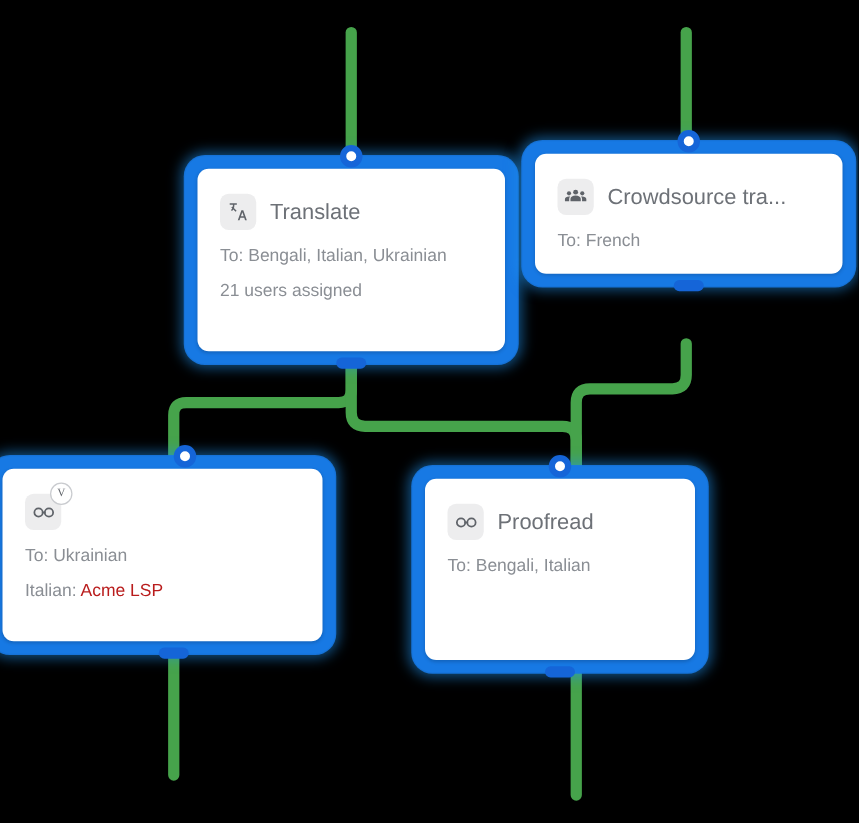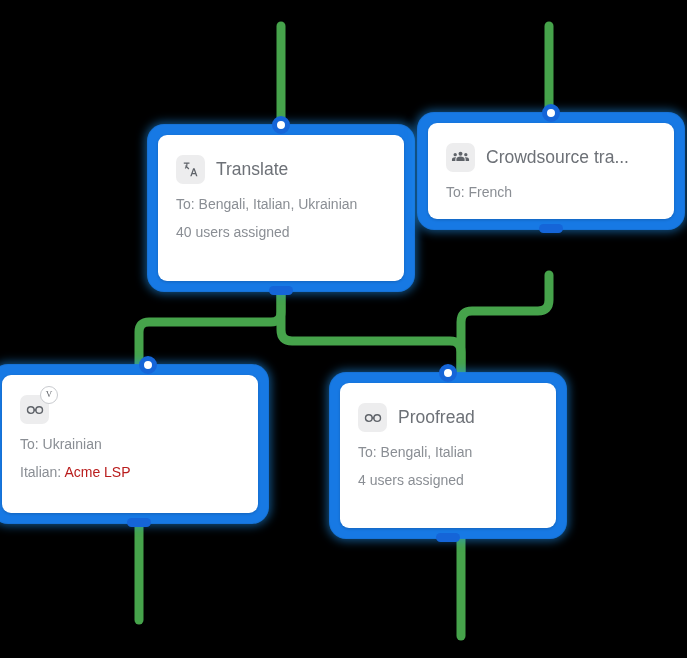--- a/index.html
+++ b/index.html
@@ -161,21 +161,21 @@
         <span class="node-icon">
           <svg width="19" height="19" viewBox="0 0 24 24" fill="currentColor">
             <path d="M3.5 3.2h7.2v1.5H8.2v1.1c0 2.2-.9 4.1-2.4 5.4l-1.1-1.1c1.3-1 2-2.5 2-4.3V4.7H3.5V3.2z"></path>
             <path d="M5.1 7.6l1.1-1 4.3 4.2-1.1 1.1L5.1 7.6z"></path>
             <path d="M15.3 10.4h1.9l3.6 10h-1.8l-.85-2.5h-3.85l-.85 2.5h-1.8l3.65-10zm.95 2.1l-1.4 4h2.8l-1.4-4z"></path>
           </svg>
         </span>
         <span class="node-title">Translate</span>
       </div>
       <div class="node-line">To: Bengali, Italian, Ukrainian</div>
-      <div class="node-line">40 users assigned</div>
+      <div class="node-line">21 users assigned</div>
     </div>
     <div class="port-out"></div>
   </div>
 
   <div class="node" id="node-crowdsource">
     <div class="port-in"></div>
     <div class="node-inner">
       <div class="node-head">
         <span class="node-icon">
           <svg width="19" height="19" viewBox="0 0 24 24" fill="currentColor">
@@ -223,18 +223,17 @@
         <span class="node-icon">
           <svg width="20" height="20" viewBox="0 0 24 24" fill="none" stroke="currentColor" stroke-width="1.7">
             <circle cx="7" cy="12" r="4"></circle>
             <circle cx="17" cy="12" r="4"></circle>
             <path d="M11 12h2" stroke-linecap="round"></path>
           </svg>
         </span>
         <span class="node-title">Proofread</span>
       </div>
       <div class="node-line">To: Bengali, Italian</div>
-      <div class="node-line">4 users assigned</div>
     </div>
     <div class="port-out"></div>
   </div>
 
 </div>
 
 </body></html>

